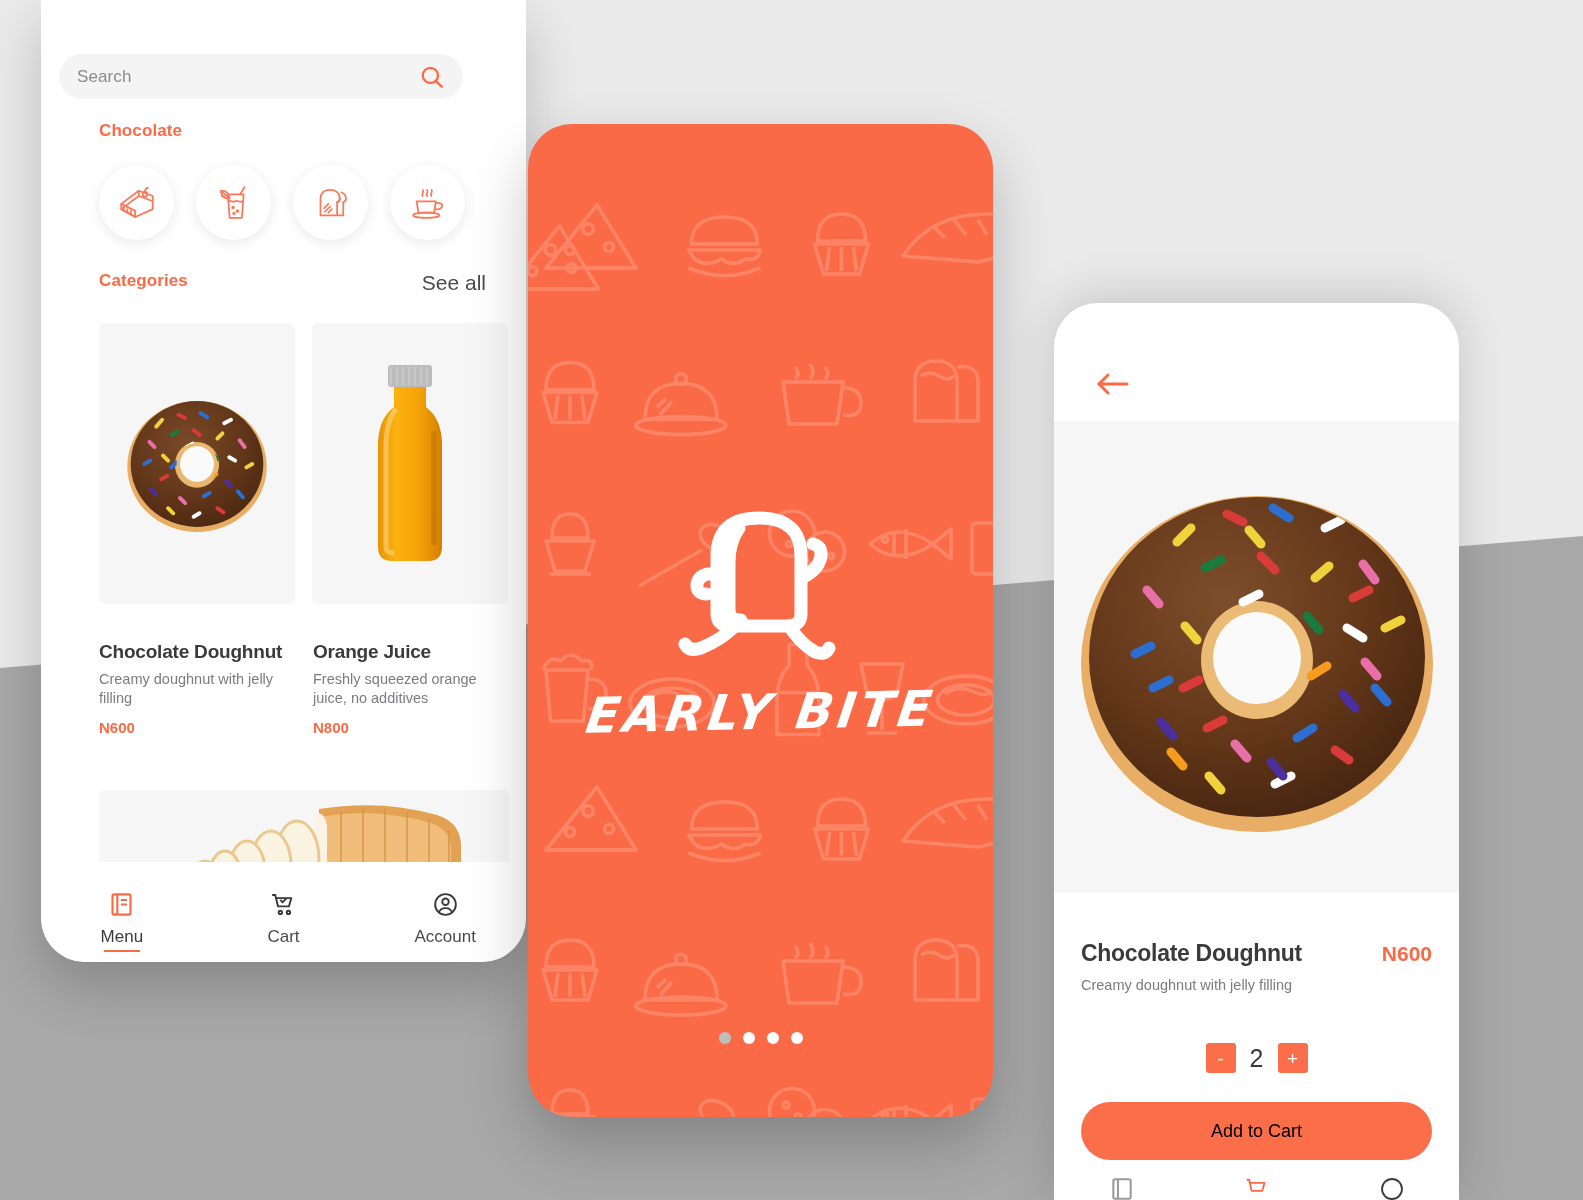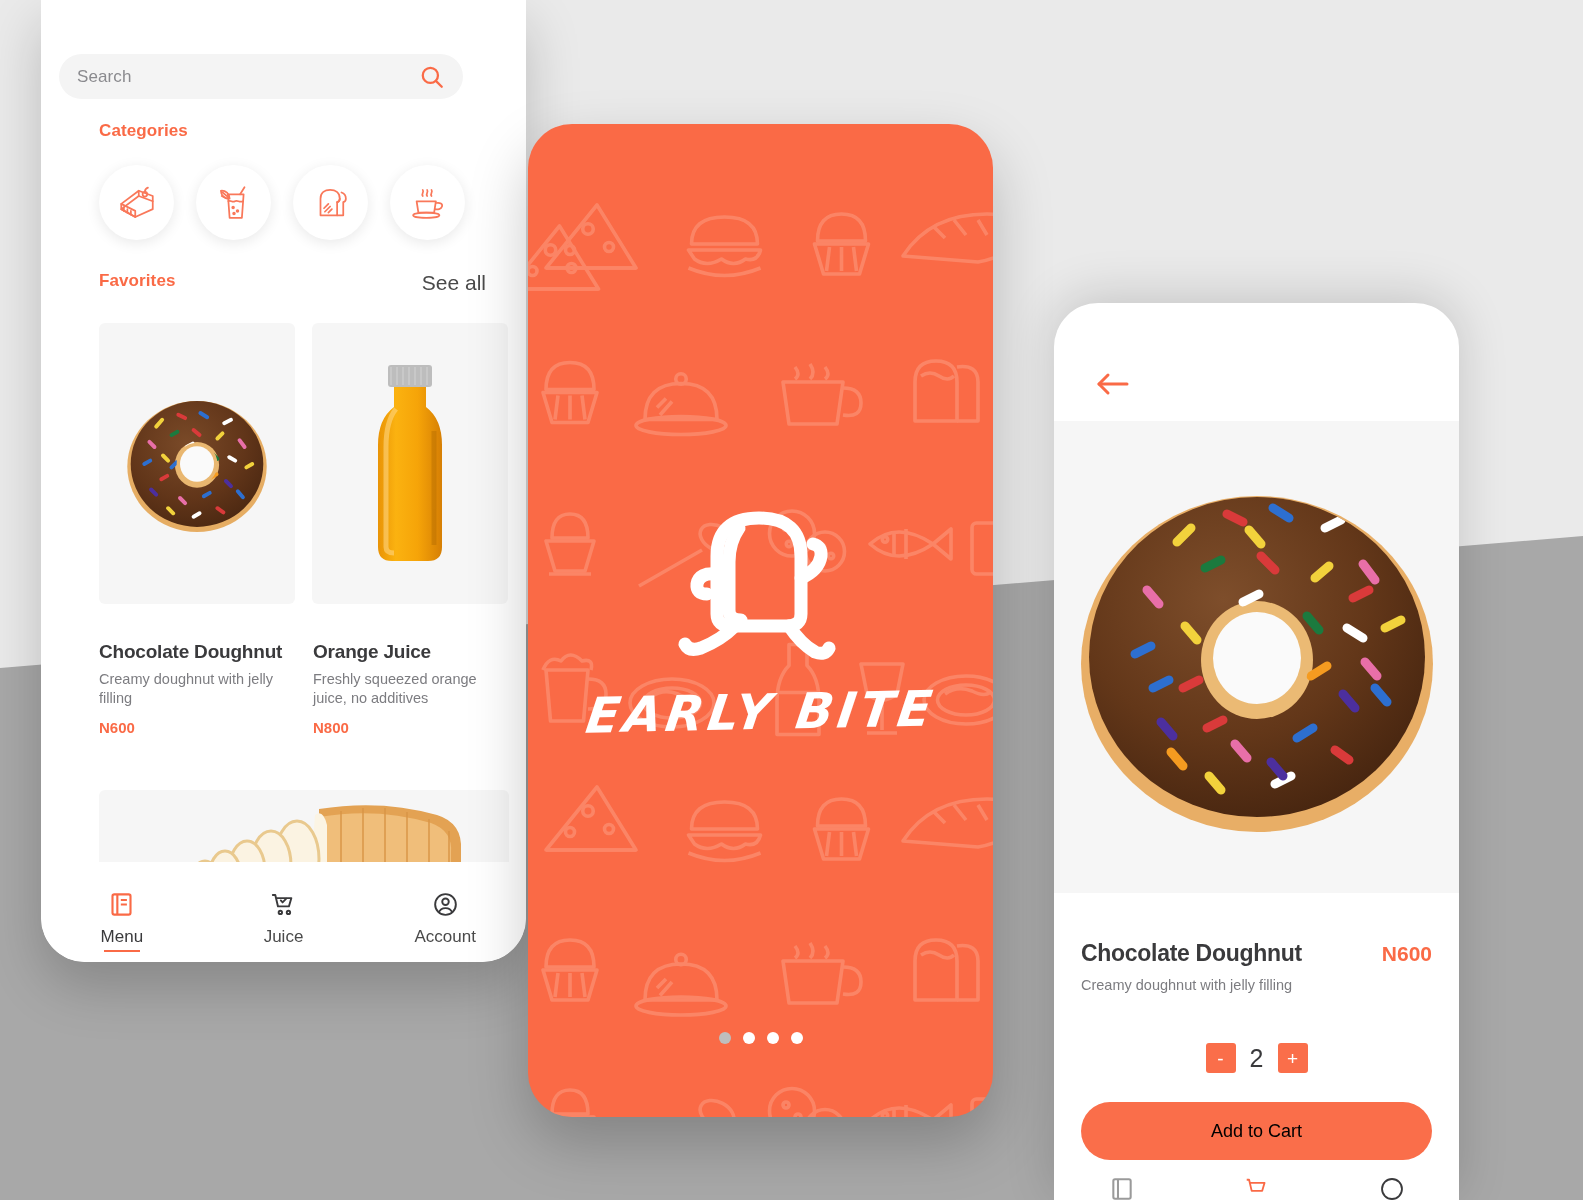--- a/index.html
+++ b/index.html
@@ -127,21 +127,21 @@
   <div id="menu-scroll">
 
     <div class="search-bar">
       <span class="ph">Search</span>
       <svg width="26" height="26" viewBox="0 0 24 24" fill="none" stroke="#FA6A46" stroke-width="2.1" stroke-linecap="round">
         <circle cx="10.5" cy="10.5" r="7"></circle>
           <line x1="15.8" y1="15.8" x2="21" y2="21"></line>
       </svg>
     </div>
 
-    <div class="sec-title" style="top:121px">Categories</div>
+    <div class="sec-title" style="top:121px">Chocolate</div>
     <div class="cat-row">
       <div class="cat-chip">
         <svg width="42" height="42" viewBox="0 0 48 48" fill="none" stroke="#F9785A" stroke-width="2" stroke-linejoin="round" stroke-linecap="round">
           <path d="M6 31 L26 16 L42 22 L42 31 L22 40 Z"></path>
           <path d="M6 31 L22 40 L22 33 L6 25 Z"></path>
           <path d="M6 25 L26 10 L42 16 L42 22"></path>
           <path d="M26 16 L26 10"></path>
           <circle cx="33" cy="14" r="2.6"></circle>
             <path d="M33 11.4 C33 8 35 7 36.5 6.5"></path>
           <path d="M9 29 L9 33 M13 31 L13 35 M17 33 L17 37"></path>
@@ -171,21 +171,21 @@
         <svg width="42" height="42" viewBox="0 0 48 48" fill="none" stroke="#F9785A" stroke-width="2" stroke-linejoin="round" stroke-linecap="round">
           <path d="M11 22 L33 22 L31 35 L13 35 Z"></path>
           <path d="M33 24 C38 23 41 25 40 28 C39 31 35 32 32 31"></path>
           <ellipse cx="22" cy="38" rx="15" ry="3"></ellipse>
           <path d="M18 16 C16 13 20 12 18 9 M23 16 C21 13 25 12 23 9 M28 16 C26 13 30 12 28 9"></path>
         </svg>
       </div>
 
     </div>
 
-    <div class="sec-title" style="top:271px">Favorites</div>
+    <div class="sec-title" style="top:271px">Categories</div>
     <div class="see-all" style="top:271px">See all</div>
 
     <div class="fav-row">
 
       <div class="fav-img">
         <svg width="170" height="170" viewBox="0 0 200 200">
           <defs>
             <radialGradient id="dgh1" cx="42%" cy="34%" r="72%">
               <stop offset="0%" stop-color="#7A4A28"></stop>
                 <stop offset="62%" stop-color="#613519"></stop>
@@ -307,21 +307,21 @@
         </svg>
         <span class="nav-label">Menu</span>
       </div>
       <div class="nav-item">
         <svg width="27" height="27" viewBox="0 0 24 24" fill="none" stroke="#3A3A3C" stroke-width="1.7" stroke-linejoin="round" stroke-linecap="round">
           <path d="M2.5 3.5h2.2l2.4 10.2h9.7l2.2-7.4H6"></path>
           <path d="M9.6 8.4l1.6 1.7 3.2-3.3"></path>
           <circle cx="9.2" cy="19" r="1.5"></circle>
             <circle cx="16.4" cy="19" r="1.5"></circle>
         </svg>
-        <span class="nav-label">Juice</span>
+        <span class="nav-label">Cart</span>
       </div>
       <div class="nav-item">
         <svg width="27" height="27" viewBox="0 0 24 24" fill="none" stroke="#3A3A3C" stroke-width="1.7">
           <circle cx="12" cy="12" r="9.2"></circle>
             <circle cx="12" cy="9.6" r="2.9"></circle>
           <path d="M5.9 19.3c1.1-2.7 3.4-4.1 6.1-4.1s5 1.4 6.1 4.1"></path>
         </svg>
         <span class="nav-label">Account</span>
       </div>
     </div>

